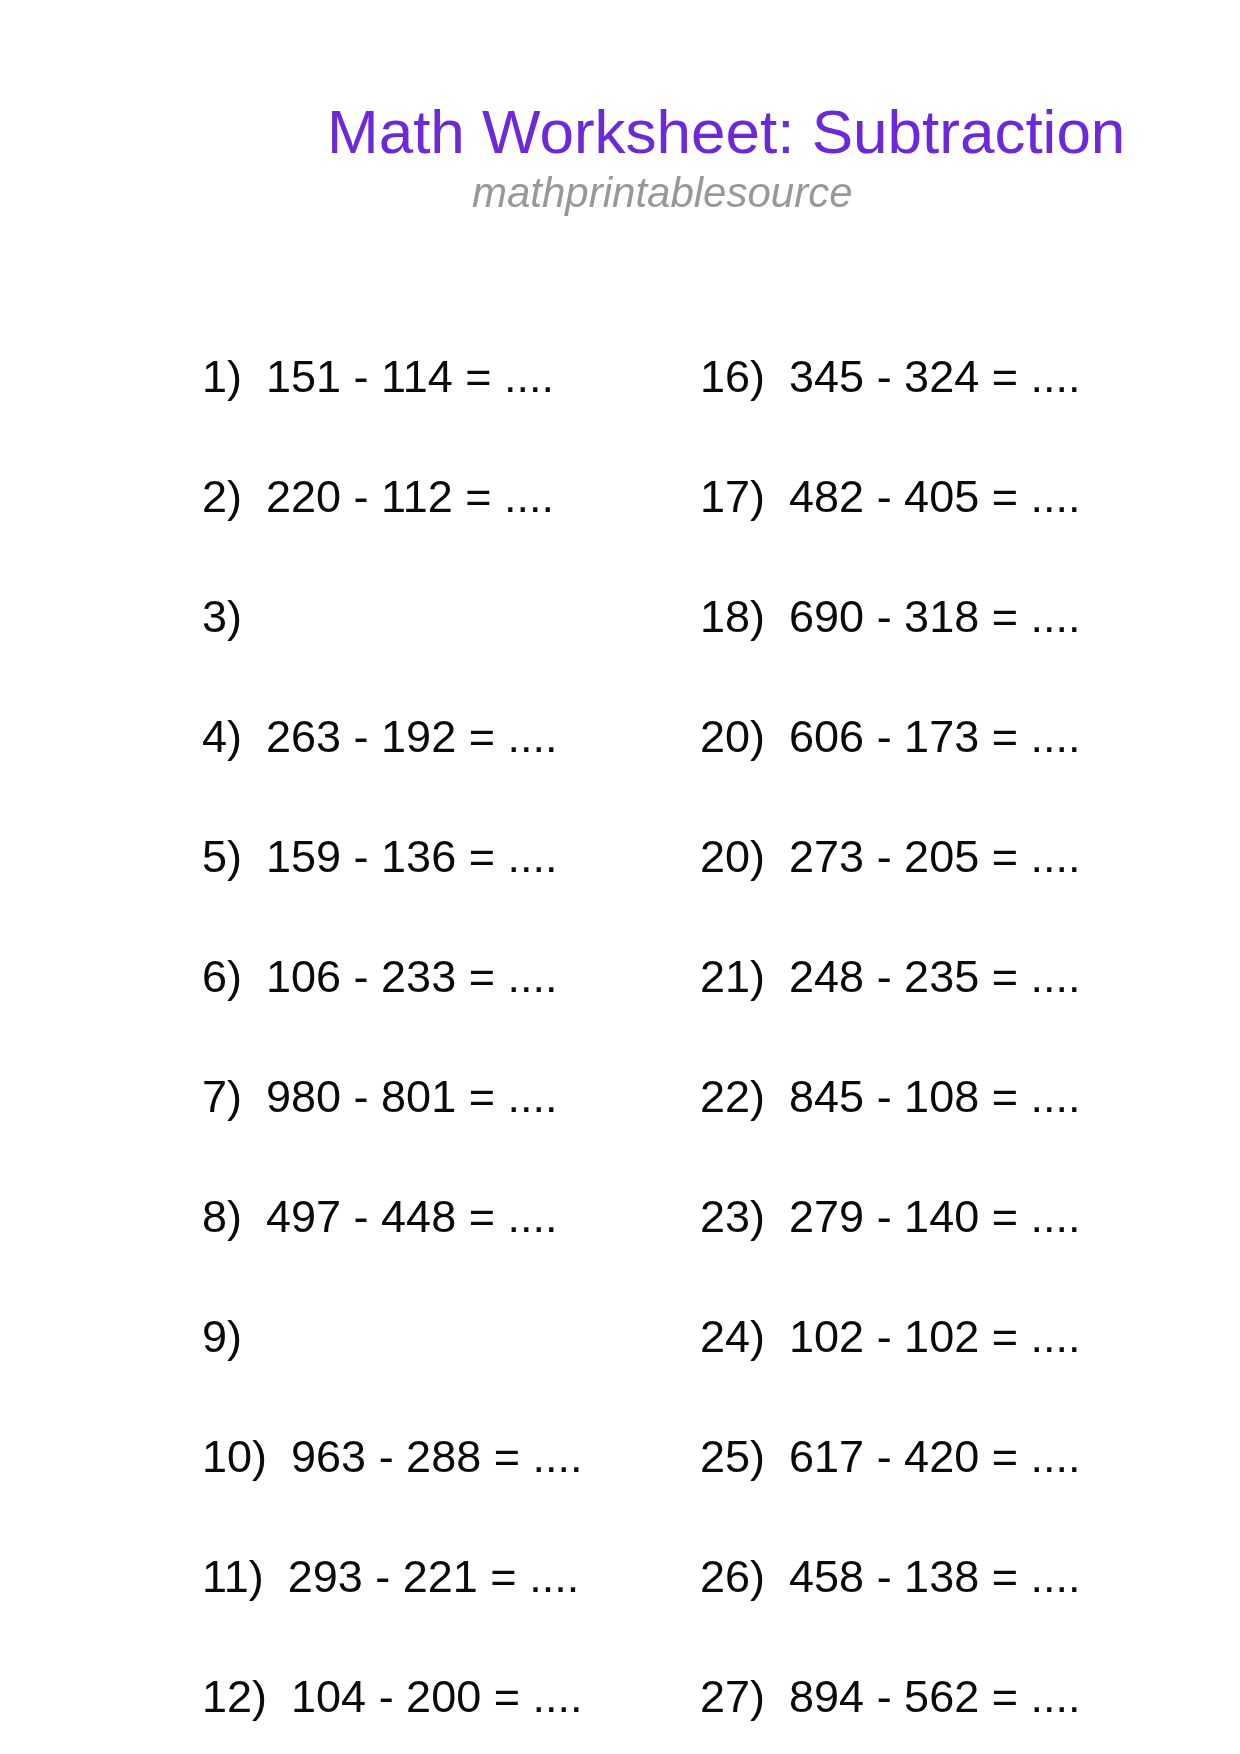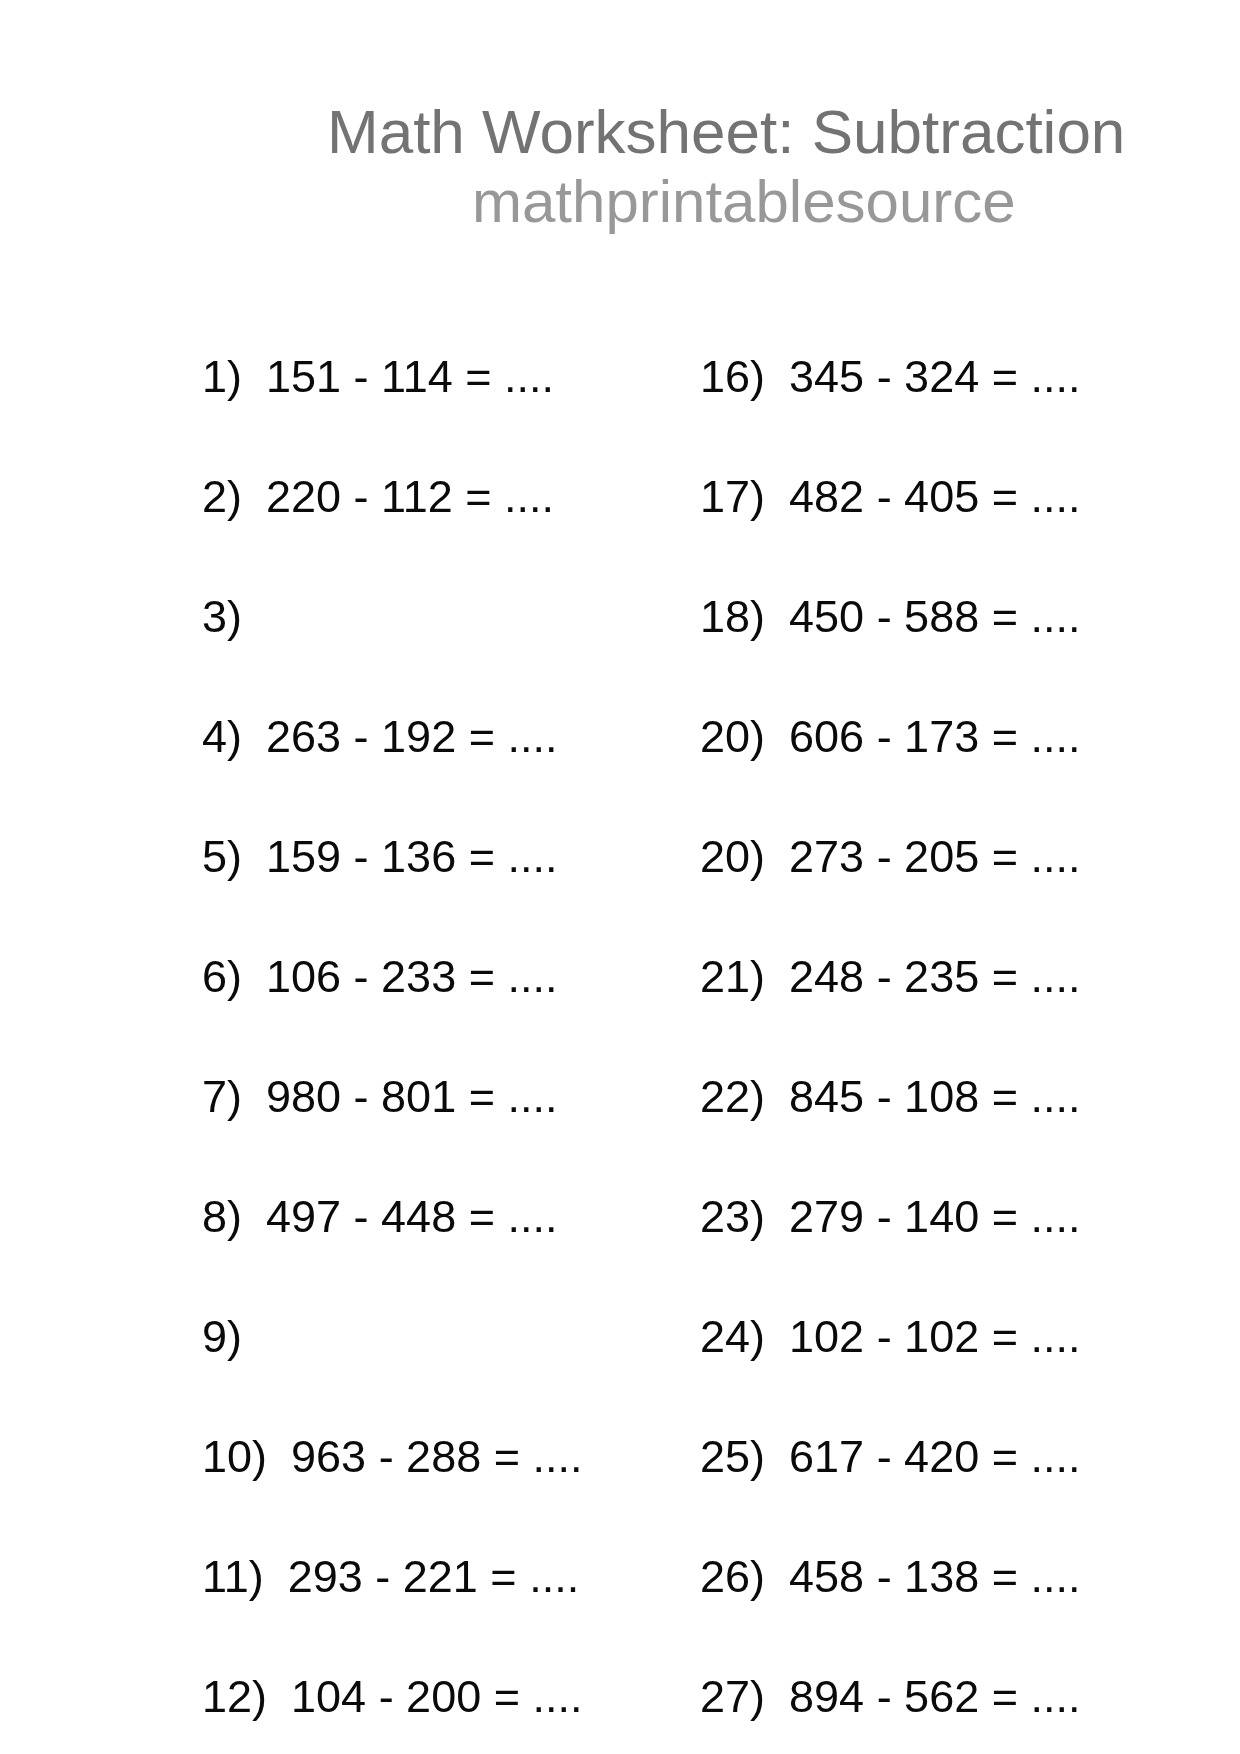--- a/index.html
+++ b/index.html
@@ -20,30 +20,31 @@
     inset: 0;
     background: #ffffff;
   }
   .title {
     position: absolute;
     left: 327px;
     top: 101px;
     font-size: 62px;
     line-height: 1;
     white-space: pre;
-    color: #737373;
+    color: #6d28d9;
   }
   .subtitle {
     position: absolute;
     left: 472px;
     top: 172px;
-    font-size: 60px;
+    font-size: 42px;
     line-height: 1;
     white-space: pre;
     color: #989898;
+    font-style: italic;
   }
   .col {
     position: absolute;
     top: 354px;
   }
   .col-left  { left: 202px; }
   .col-right { left: 700px; }
   .row {
     height: 120px;
     display: flex;
@@ -73,21 +74,21 @@
       <div class="row"><span>8)</span><span>497 - 448 = ....</span></div>
       <div class="row"><span>9)</span></div>
       <div class="row"><span>10)</span><span>963 - 288 = ....</span></div>
       <div class="row"><span>11)</span><span>293 - 221 = ....</span></div>
       <div class="row"><span>12)</span><span>104 - 200 = ....</span></div>
     </div>
 
   <div class="col col-right">
       <div class="row"><span>16)</span><span>345 - 324 = ....</span></div>
       <div class="row"><span>17)</span><span>482 - 405 = ....</span></div>
-      <div class="row"><span>18)</span><span>450 - 588 = ....</span></div>
+      <div class="row"><span>18)</span><span>690 - 318 = ....</span></div>
       <div class="row"><span>20)</span><span>606 - 173 = ....</span></div>
       <div class="row"><span>20)</span><span>273 - 205 = ....</span></div>
       <div class="row"><span>21)</span><span>248 - 235 = ....</span></div>
       <div class="row"><span>22)</span><span>845 - 108 = ....</span></div>
       <div class="row"><span>23)</span><span>279 - 140 = ....</span></div>
       <div class="row"><span>24)</span><span>102 - 102 = ....</span></div>
       <div class="row"><span>25)</span><span>617 - 420 = ....</span></div>
       <div class="row"><span>26)</span><span>458 - 138 = ....</span></div>
       <div class="row"><span>27)</span><span>894 - 562 = ....</span></div>
     </div>

